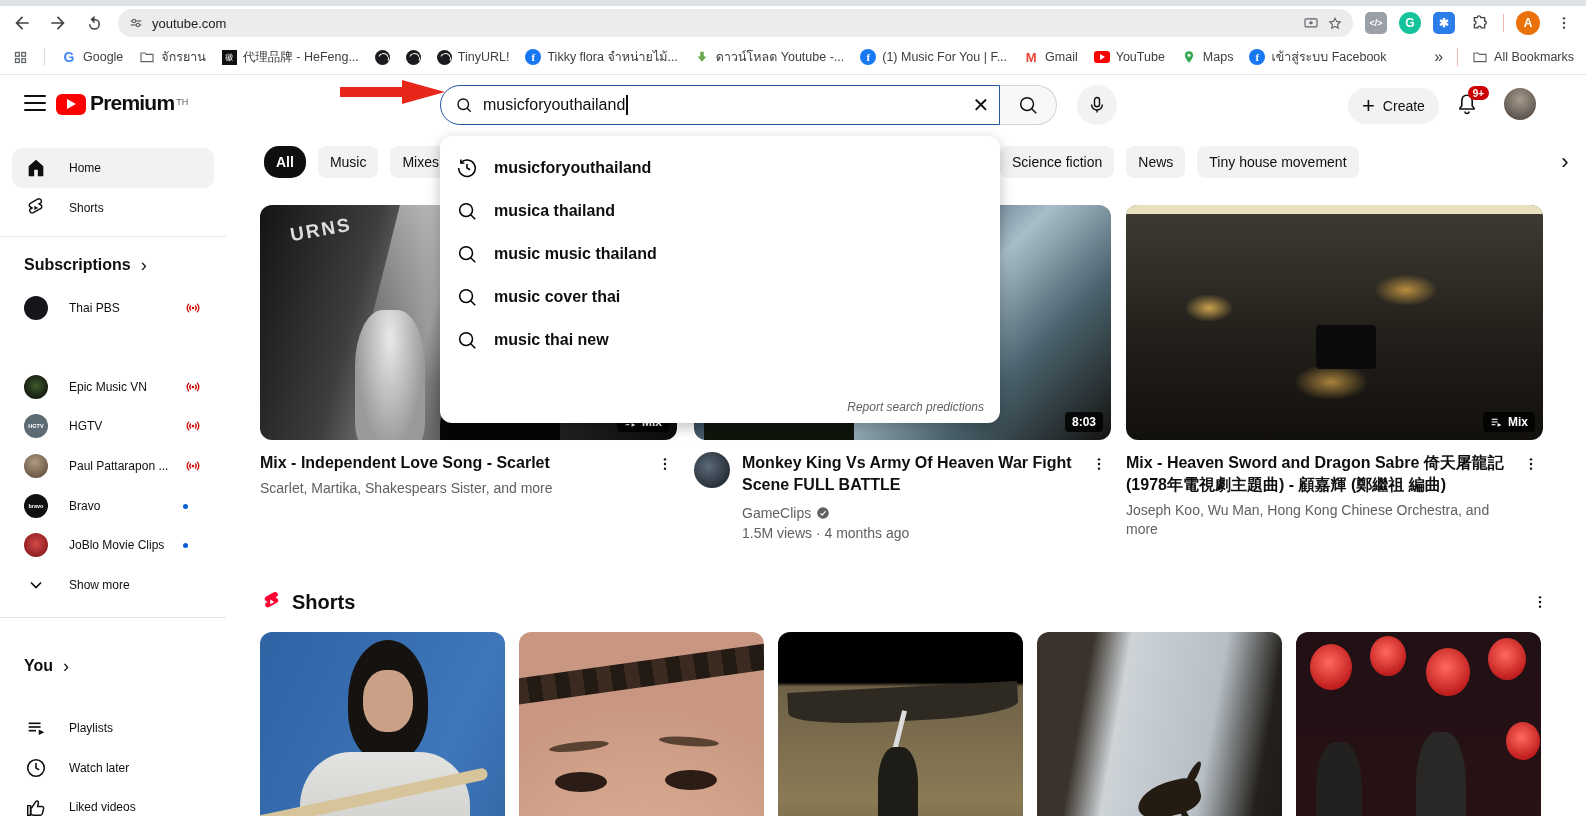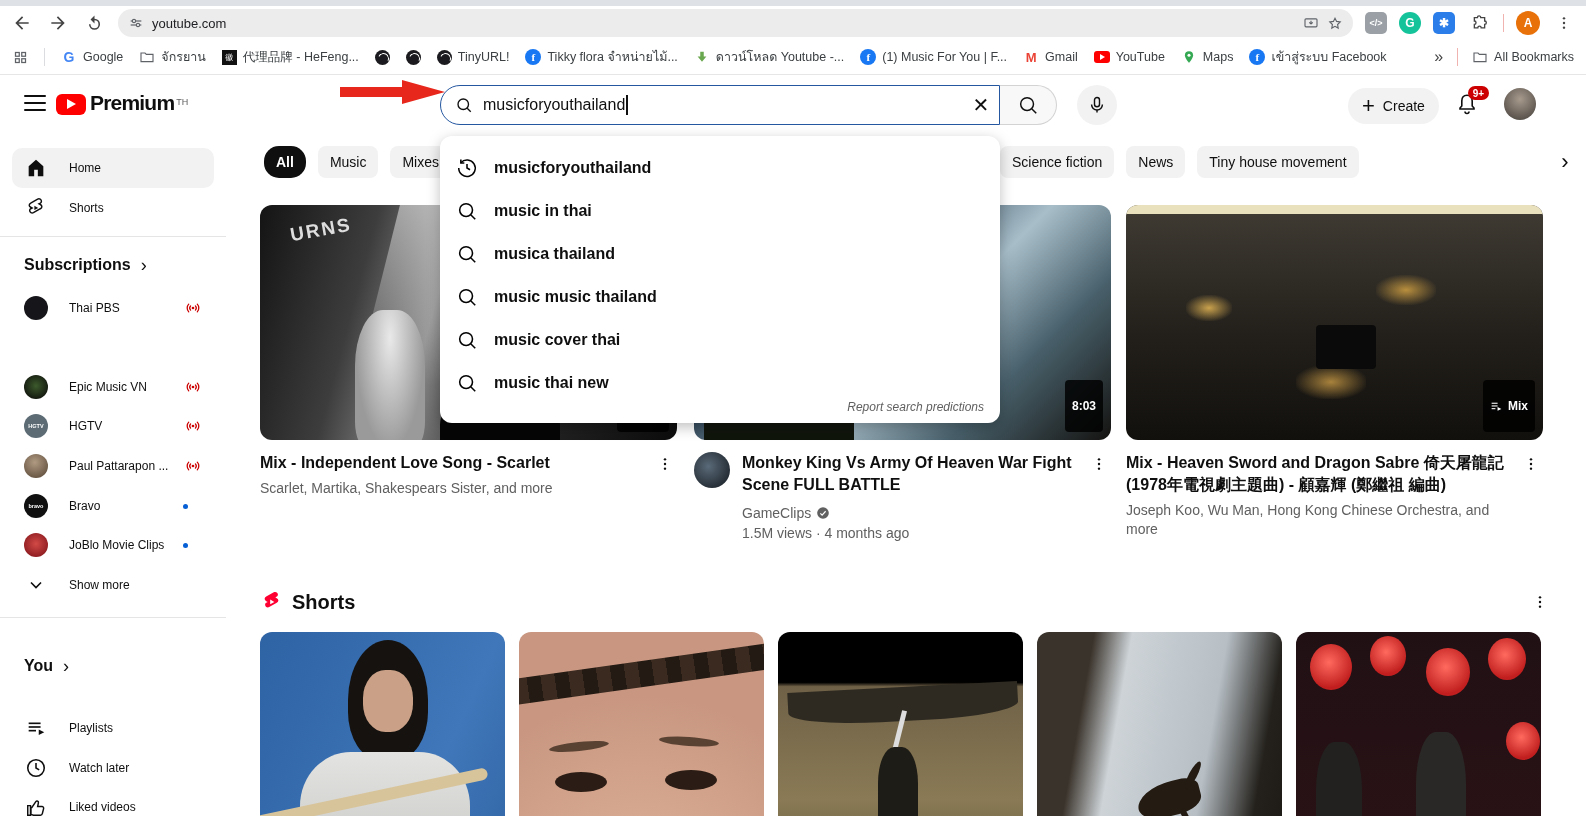--- a/index.html
+++ b/index.html
@@ -72,21 +72,21 @@
   .main { position:absolute; left:226px; top:131px; right:0; bottom:0; background:#fff; }
   .chips-row { position:absolute; left:38px; top:15px; right:0; height:32px; display:flex; gap:12px; overflow:hidden; }
   .chip { height:32px; border-radius:8px; background:#f2f2f2; font-size:14px; display:inline-flex; align-items:center; padding:0 12px; white-space:nowrap; cursor:pointer; flex:none; }
   .chip.active { background:#0f0f0f; color:#fff; font-weight:bold;border-radius:15px; }
   .chip-spacer { width:525px; flex:none; }
   .chips-fade { position:absolute; right:0; top:10px; width:70px; height:42px; background:linear-gradient(to right, rgba(255,255,255,0), #fff 55%); display:flex; align-items:center; justify-content:flex-end; }
   .chips-fade .chev { width:26px; height:26px; margin-right:8px; color:#0f0f0f; font-size:22px; display:flex; align-items:center; justify-content:center; cursor:pointer; }
 
   .vcard { position:absolute; top:74px; width:417px; }
   .vthumb { width:417px; height:235px; border-radius:12px; position:relative; overflow:hidden; cursor:pointer; background:#111; }
-  .vbadge { position:absolute; right:8px; bottom:8px; background:rgba(0,0,0,.82); color:#fff; font-size:12px; font-weight:bold; border-radius:4px; padding:19px 7px; display:flex; align-items:center; gap:5px; }
+  .vbadge { position:absolute; right:8px; bottom:8px; background:rgba(0,0,0,.82); color:#fff; font-size:12px; font-weight:bold; border-radius:4px; padding:3px 7px; display:flex; align-items:center; gap:5px; }
   .vinfo { display:flex; margin-top:12px; }
   .vtext { flex:1; min-width:0; }
   .vtitle { font-size:16px; font-weight:bold; line-height:22px; cursor:pointer; }
   .vmeta { font-size:14px; color:#606060; margin-top:5px; line-height:19px; }
   .kebab { width:24px; height:24px; flex:none; color:#0f0f0f; cursor:pointer; display:flex; align-items:center; justify-content:center; }
   .chavatar { width:36px; height:36px; border-radius:50%; flex:none; margin-right:12px; background:radial-gradient(circle at 40% 40%, #5a6a78, #242c34 75%); cursor:pointer; }
   .chline { display:flex; align-items:center; gap:5px; font-size:14px; color:#606060; margin-top:9px; cursor:pointer; }
 
   
   .t1 { background:linear-gradient(105deg, #141414 0%, #3d3d3d 25%, #8a8a8a 42%, #2c2c2c 60%, #0c0c0c 100%); }
@@ -665,52 +665,43 @@
     </span>
     <span class="stxt">musicforyouthailand</span>
   </div>
   <div class="sug-item">
     <span class="sic">
       <svg width="22" height="22" viewBox="0 0 24 24" fill="none" stroke="currentColor" stroke-width="1.7">
           <circle cx="11" cy="11" r="7"></circle>
           <line x1="16.3" y1="16.3" x2="21" y2="21"></line>
         </svg>
     </span>
-    <span class="stxt">music in thai</span>
+    <span class="stxt">musica thailand</span>
   </div>
   <div class="sug-item">
     <span class="sic">
       <svg width="22" height="22" viewBox="0 0 24 24" fill="none" stroke="currentColor" stroke-width="1.7">
           <circle cx="11" cy="11" r="7"></circle>
           <line x1="16.3" y1="16.3" x2="21" y2="21"></line>
         </svg>
     </span>
-    <span class="stxt">musica thailand</span>
+    <span class="stxt">music music thailand</span>
   </div>
   <div class="sug-item">
     <span class="sic">
       <svg width="22" height="22" viewBox="0 0 24 24" fill="none" stroke="currentColor" stroke-width="1.7">
           <circle cx="11" cy="11" r="7"></circle>
           <line x1="16.3" y1="16.3" x2="21" y2="21"></line>
         </svg>
     </span>
-    <span class="stxt">music music thailand</span>
+    <span class="stxt">music cover thai</span>
   </div>
   <div class="sug-item">
     <span class="sic">
       <svg width="22" height="22" viewBox="0 0 24 24" fill="none" stroke="currentColor" stroke-width="1.7">
           <circle cx="11" cy="11" r="7"></circle>
           <line x1="16.3" y1="16.3" x2="21" y2="21"></line>
         </svg>
     </span>
-    <span class="stxt">music cover thai</span>
-  </div>
-  <div class="sug-item">
-    <span class="sic">
-      <svg width="22" height="22" viewBox="0 0 24 24" fill="none" stroke="currentColor" stroke-width="1.7">
-          <circle cx="11" cy="11" r="7"></circle>
-          <line x1="16.3" y1="16.3" x2="21" y2="21"></line>
-        </svg>
-    </span>
     <span class="stxt">music thai new</span>
   </div>
   <div class="sug-footer">Report search predictions</div>
 </div>
 
 </body></html>

